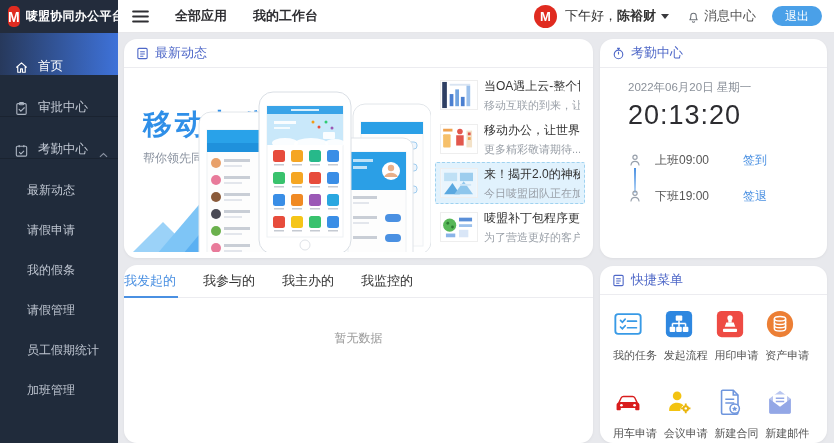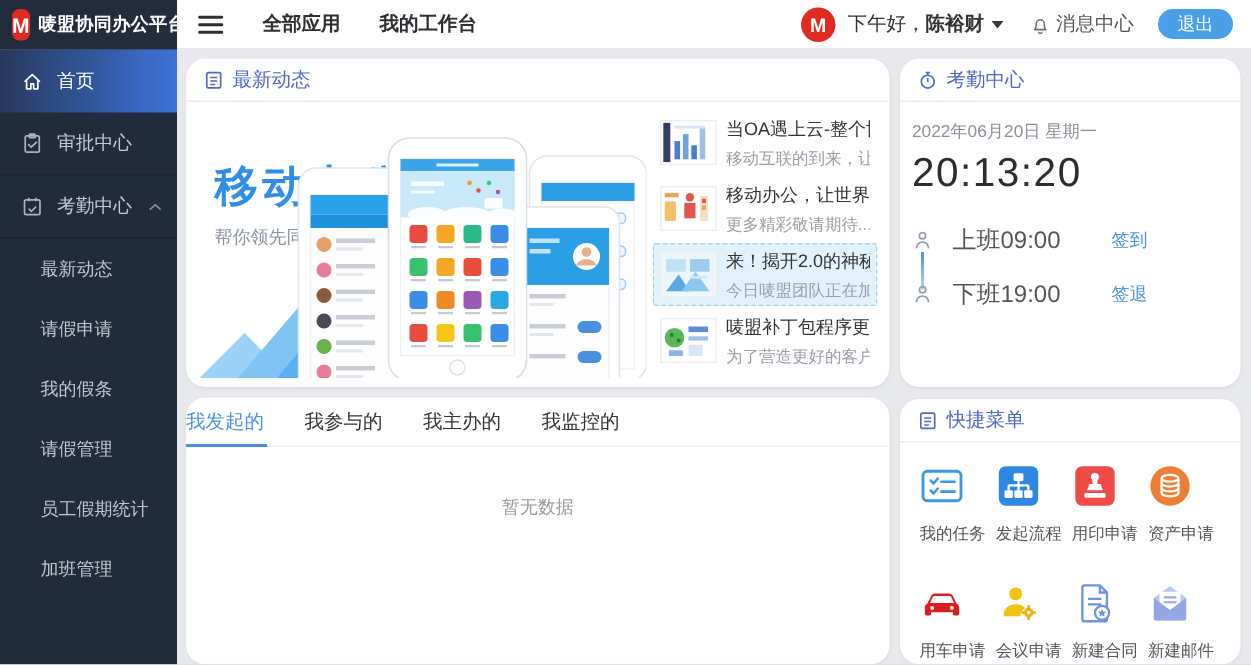--- a/index.html
+++ b/index.html
@@ -27,21 +27,21 @@
   .greeting b{font-weight:bold;}
   .caret{margin-left:5px;width:0;height:0;border-left:4px solid transparent;border-right:4px solid transparent;
     border-top:5px solid #3a3a3e;cursor:pointer;}
   .bell{margin-left:18px;display:flex;}
   .msg{margin-left:4px;font-size:13px;color:#555;cursor:pointer;white-space:nowrap;}
   .logout-btn{margin-left:16px;background:var(--logout-bg);color:#fff;border:none;border-radius:11px;
     font-size:12px;padding:4px 13px;cursor:pointer;line-height:1;}
 
   
   .sidebar{position:absolute;left:0;top:33px;bottom:0;width:118px;background:var(--sidebar-bg);z-index:2;}
-  .side-item{display:flex;align-items:center;padding-left:14px;cursor:pointer;color:#c3cad5;font-size:12.5px;}
+  .side-item{display:flex;align-items:flex-end;padding-left:14px;cursor:pointer;color:#c3cad5;font-size:12.5px;}
   .side-item.top{height:42px;border-bottom:1px solid rgba(0,0,0,.18);}
   .side-item.sub{height:40px;padding-left:27px;font-size:12px;color:#bfc6d1;}
   .side-item.active{background:linear-gradient(90deg,#27395c 0%,#3e72d9 100%);color:#fff;border-bottom:none;}
   .sicon{width:15px;height:15px;margin-right:9px;color:#aab3c0;display:flex;flex:0 0 15px;}
   .side-item.active .sicon{color:#fff;}
   .chev{margin-left:auto;margin-right:10px;color:#8a93a2;display:flex;}
 
   
   .card{position:absolute;background:#fff;border-radius:13px;box-shadow:0 1px 3px rgba(0,0,0,.05);overflow:hidden;}
   .card-head{height:29px;display:flex;align-items:center;padding:0 12px;border-bottom:1px solid #ececf0;
@@ -69,30 +69,30 @@
   .news-sub{font-size:11px;color:#9aa0a8;white-space:nowrap;overflow:hidden;margin-top:3px;}
 
   
   .tabs-row{display:flex;height:33px;border-bottom:1px solid #ececf0;padding-left:0;}
   .tab{display:flex;align-items:center;font-size:13px;color:#333;margin-right:27px;position:relative;cursor:pointer;}
   .tab.active{color:var(--accent);}
   .tab.active::after{content:"";position:absolute;left:-2px;right:-2px;bottom:-1px;height:2px;background:var(--accent);}
   .empty{text-align:center;color:#999;font-size:12px;padding-top:32px;}
 
   
-  .att-body{padding:6px 8px;}
+  .att-body{padding:6px 28px;}
   .att-date{font-size:11.5px;color:#8a9099;margin-top:6px;}
   .att-time{font-size:27px;color:#2c2c30;margin-top:5px;letter-spacing:1px;}
   .att-rows{margin-top:16px;position:relative;}
   .timeline{position:absolute;left:6px;top:21px;width:2px;height:25px;background:linear-gradient(#4a90e2,#b9d7f6);}
   .att-row{display:flex;align-items:center;height:26px;position:relative;}
   .att-row + .att-row{margin-top:10px;}
   .att-row:first-child::after{content:"";position:absolute;left:28px;right:-4px;bottom:-6px;height:1px;background:#f1f1f4;}
   .att-picon{display:flex;flex:0 0 14px;}
-  .att-label{margin-left:13px;font-size:16px;color:#555;}
+  .att-label{margin-left:13px;font-size:12px;color:#555;}
   .att-action{margin-left:34px;font-size:12px;color:var(--accent);cursor:pointer;}
 
   
   .quick-grid{display:grid;grid-template-columns:repeat(4,1fr);padding:14px 12px 0 12px;row-gap:24px;}
   .quick-item{display:flex;flex-direction:column;align-items:flex-start;padding-left:1px;cursor:pointer;}
   .quick-item svg{width:30px;height:30px;}
   .quick-label{margin-top:9px;font-size:11px;color:#555;white-space:nowrap;}
 </style>
 </head>
 <body>

